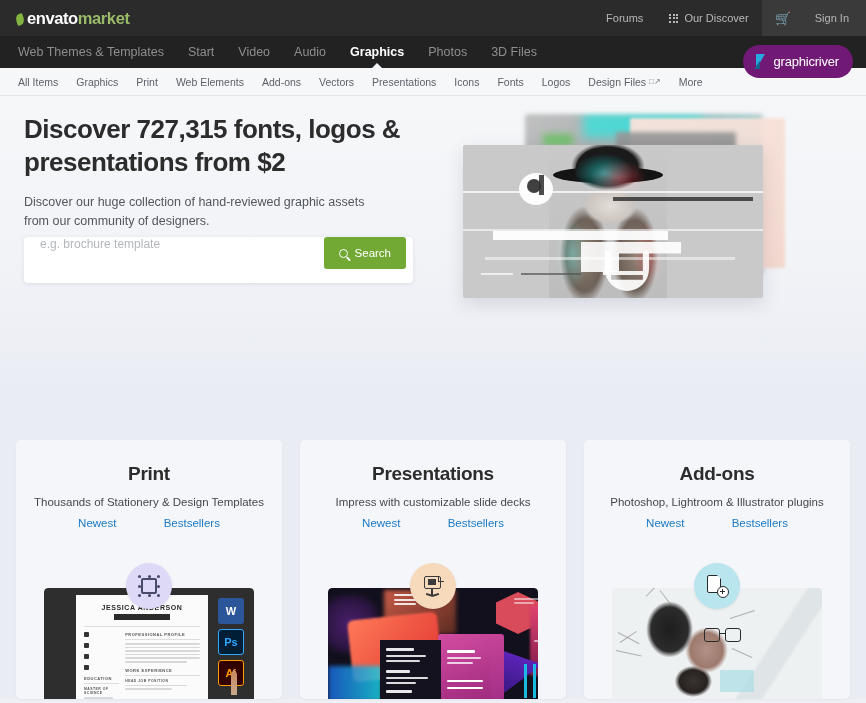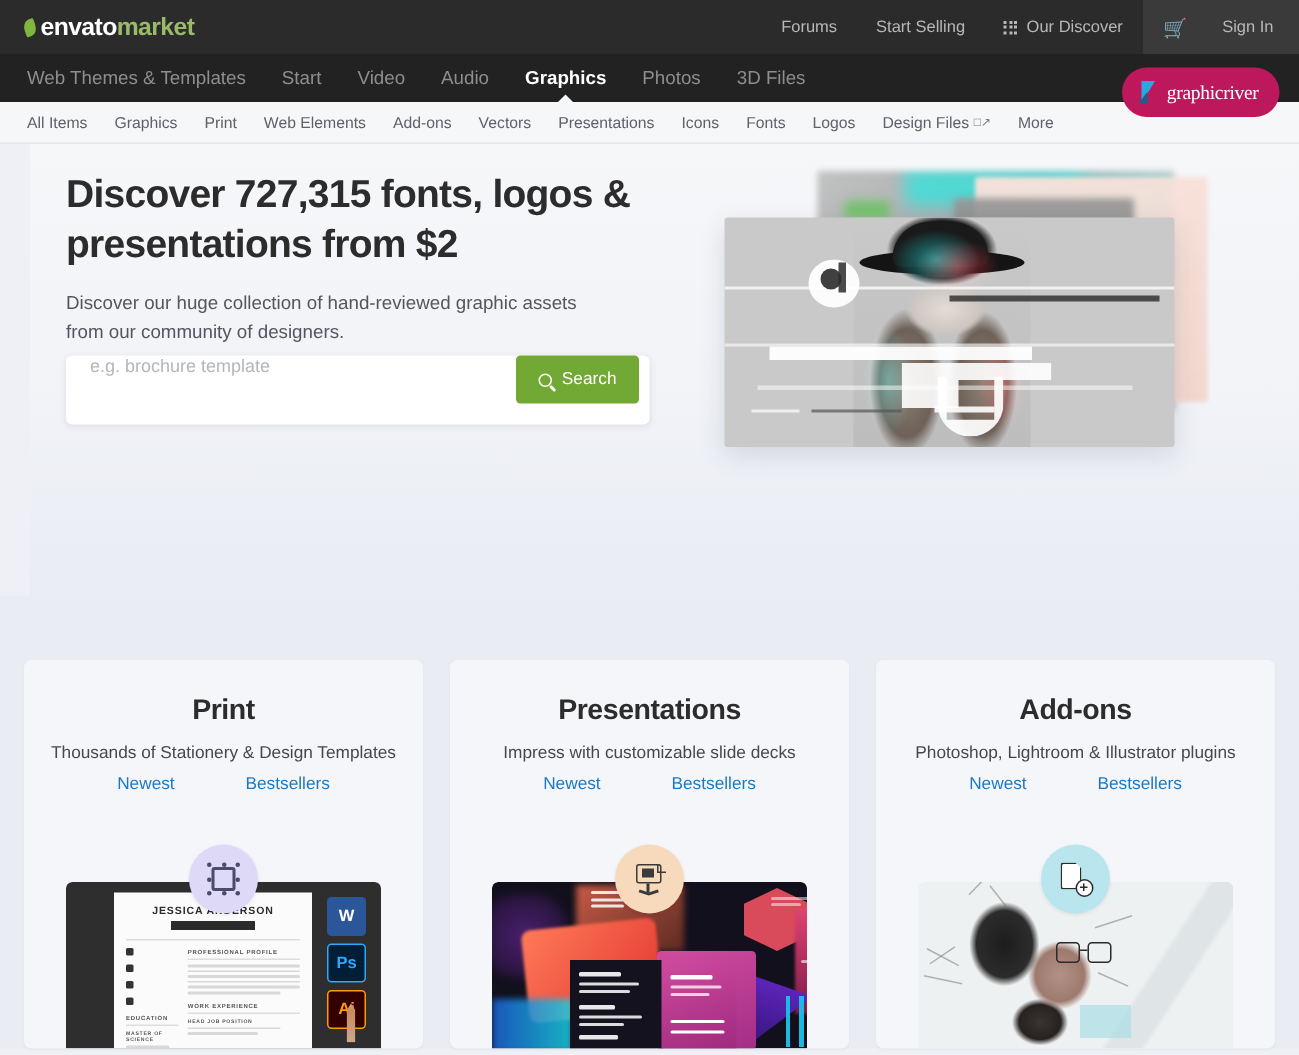--- a/index.html
+++ b/index.html
@@ -96,28 +96,27 @@
     padding: 0 9px; height: 28px; display: flex; align-items: center;
     cursor: pointer; white-space: nowrap;
   }
   .subnav a:first-child { padding-left: 0; }
   .ext-glyph { font-size: 8px; margin-left: 3px; opacity: .8; }
 
   
   .gr-badge {
     position: absolute;
     right: 13px; top: 45px;
-    background: #be185d;
+    background: #701a75;
     border-radius: 18px;
     height: 33px;
     display: flex; align-items: center;
     padding: 0 14px 0 11px;
     z-index: 40;
     cursor: pointer;
-    font-family: Liberation Serif, serif;
   }
   .gr-mark {
     width: 13px; height: 15px; margin-right: 6px;
     position: relative; flex: none;
   }
   .gr-mark::before {
     content: ""; position: absolute; left: 2px; top: 0;
     width: 0; height: 0;
     border-left: 9px solid #29a8e0;
     border-bottom: 15px solid transparent;
@@ -129,21 +128,20 @@
     border-top: 8px solid transparent;
   }
   .gr-text { color: #fff; font-size: 13px; letter-spacing: -0.2px; }
 
   
   .hero {
     position: relative;
     height: 301px;
     background: linear-gradient(180deg, #f6f7f9 0%, #f1f3f7 55%, #e9ecf3 100%);
     overflow: hidden;
-    margin-left: 20px;
   }
   .hero-inner { position: relative; width: 866px; height: 301px; }
   .hero-copy { position: absolute; left: 24px; top: 17px; width: 410px; }
   .hero-title {
     font-size: 26px; line-height: 1.28; font-weight: bold;
     color: #2c2c2c; letter-spacing: -0.5px;
   }
   .hero-sub {
     margin-top: 13px; font-size: 12.5px; line-height: 1.55; color: #52565e;
     max-width: 360px;
@@ -423,21 +421,20 @@
 
   <div class="topbar">
     <div class="logo">
       <span class="logo-leaf"></span>
       <span class="logo-envato">envato</span>
       <span class="logo-market">market</span>
     </div>
 
     <div class="top-right">
       <a class="top-link">Forums</a>
-      <a class="top-link">Start Selling</a>
       <a class="top-link">
         <span class="grid-icon">
           <i></i>
             <i></i>
             <i></i>
             <i></i>
             <i></i>
             <i></i>
             <i></i>
             <i></i>

